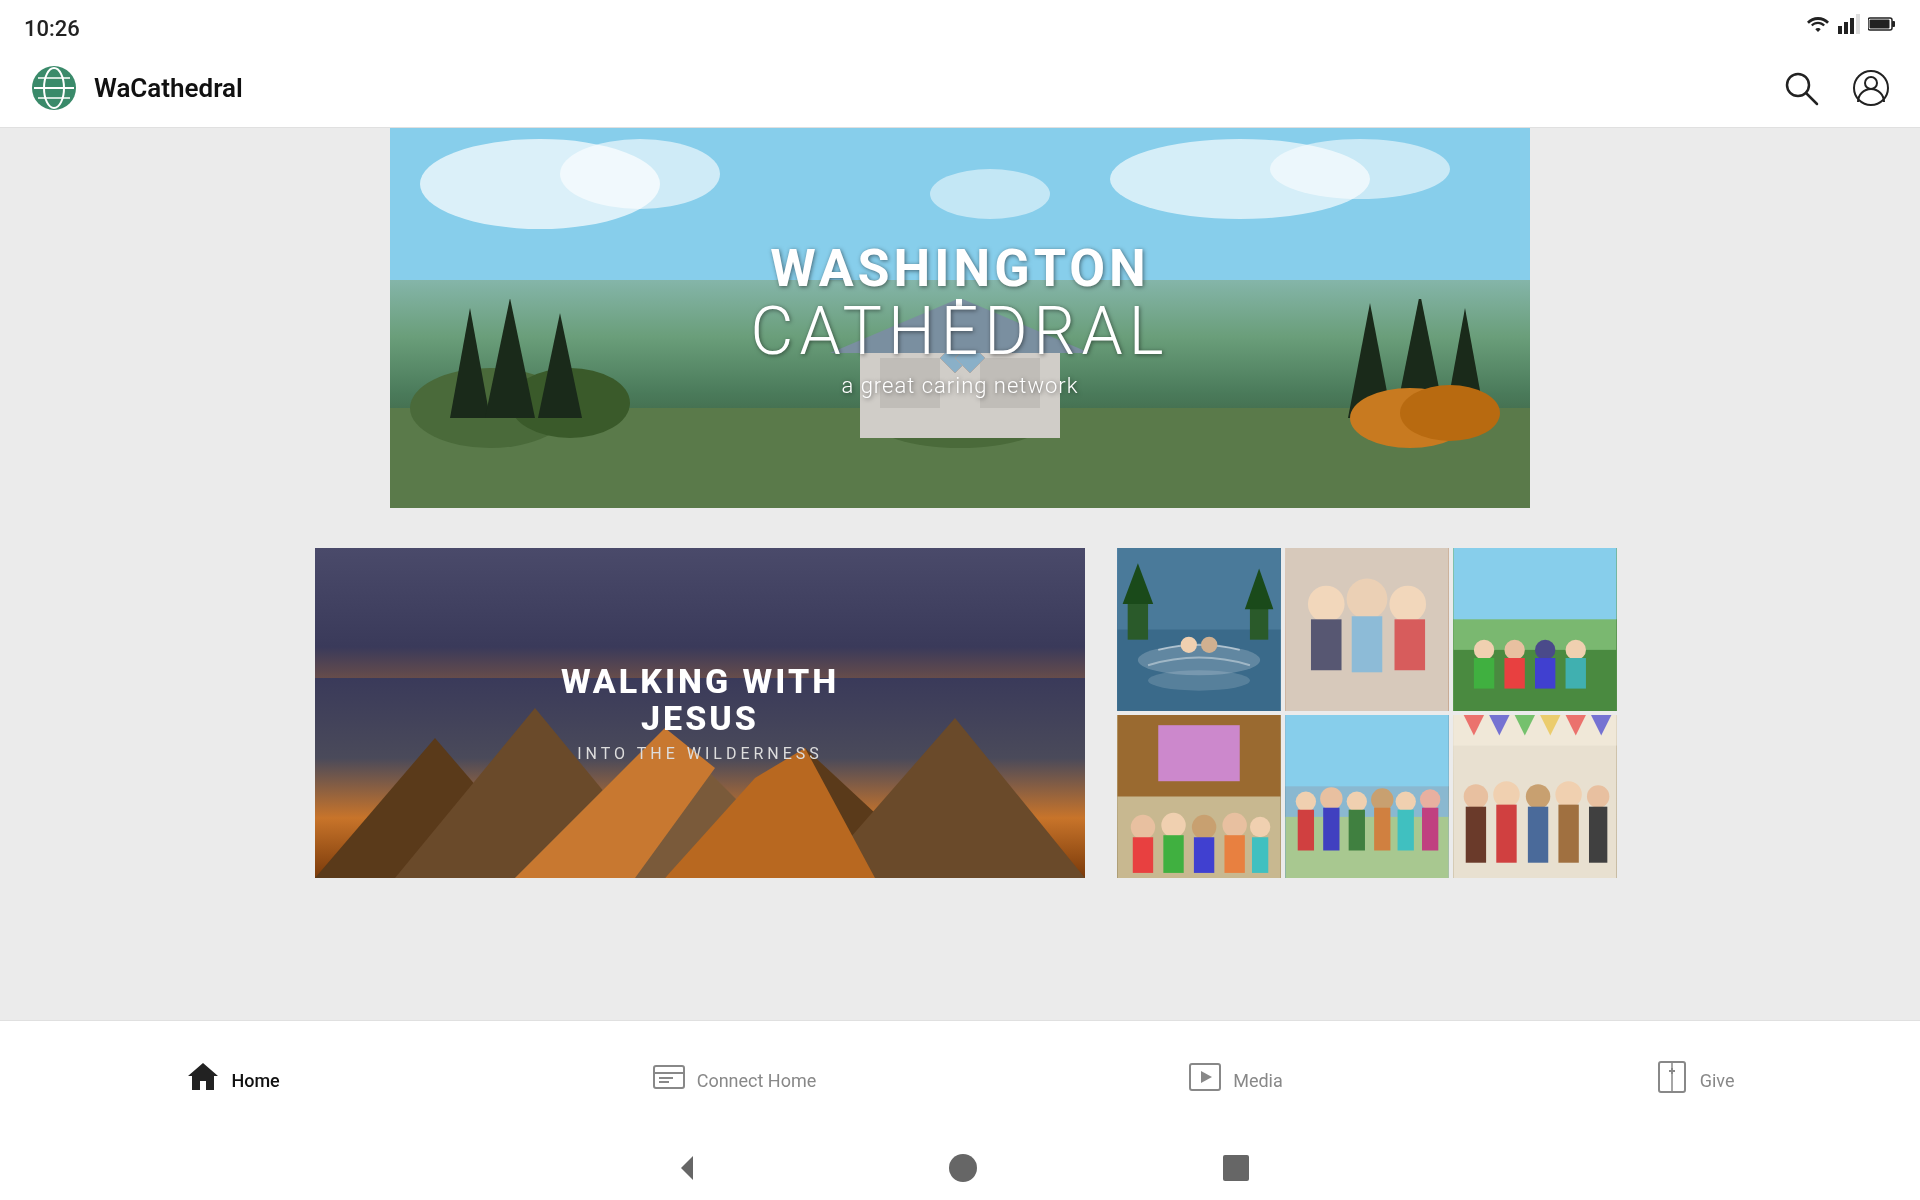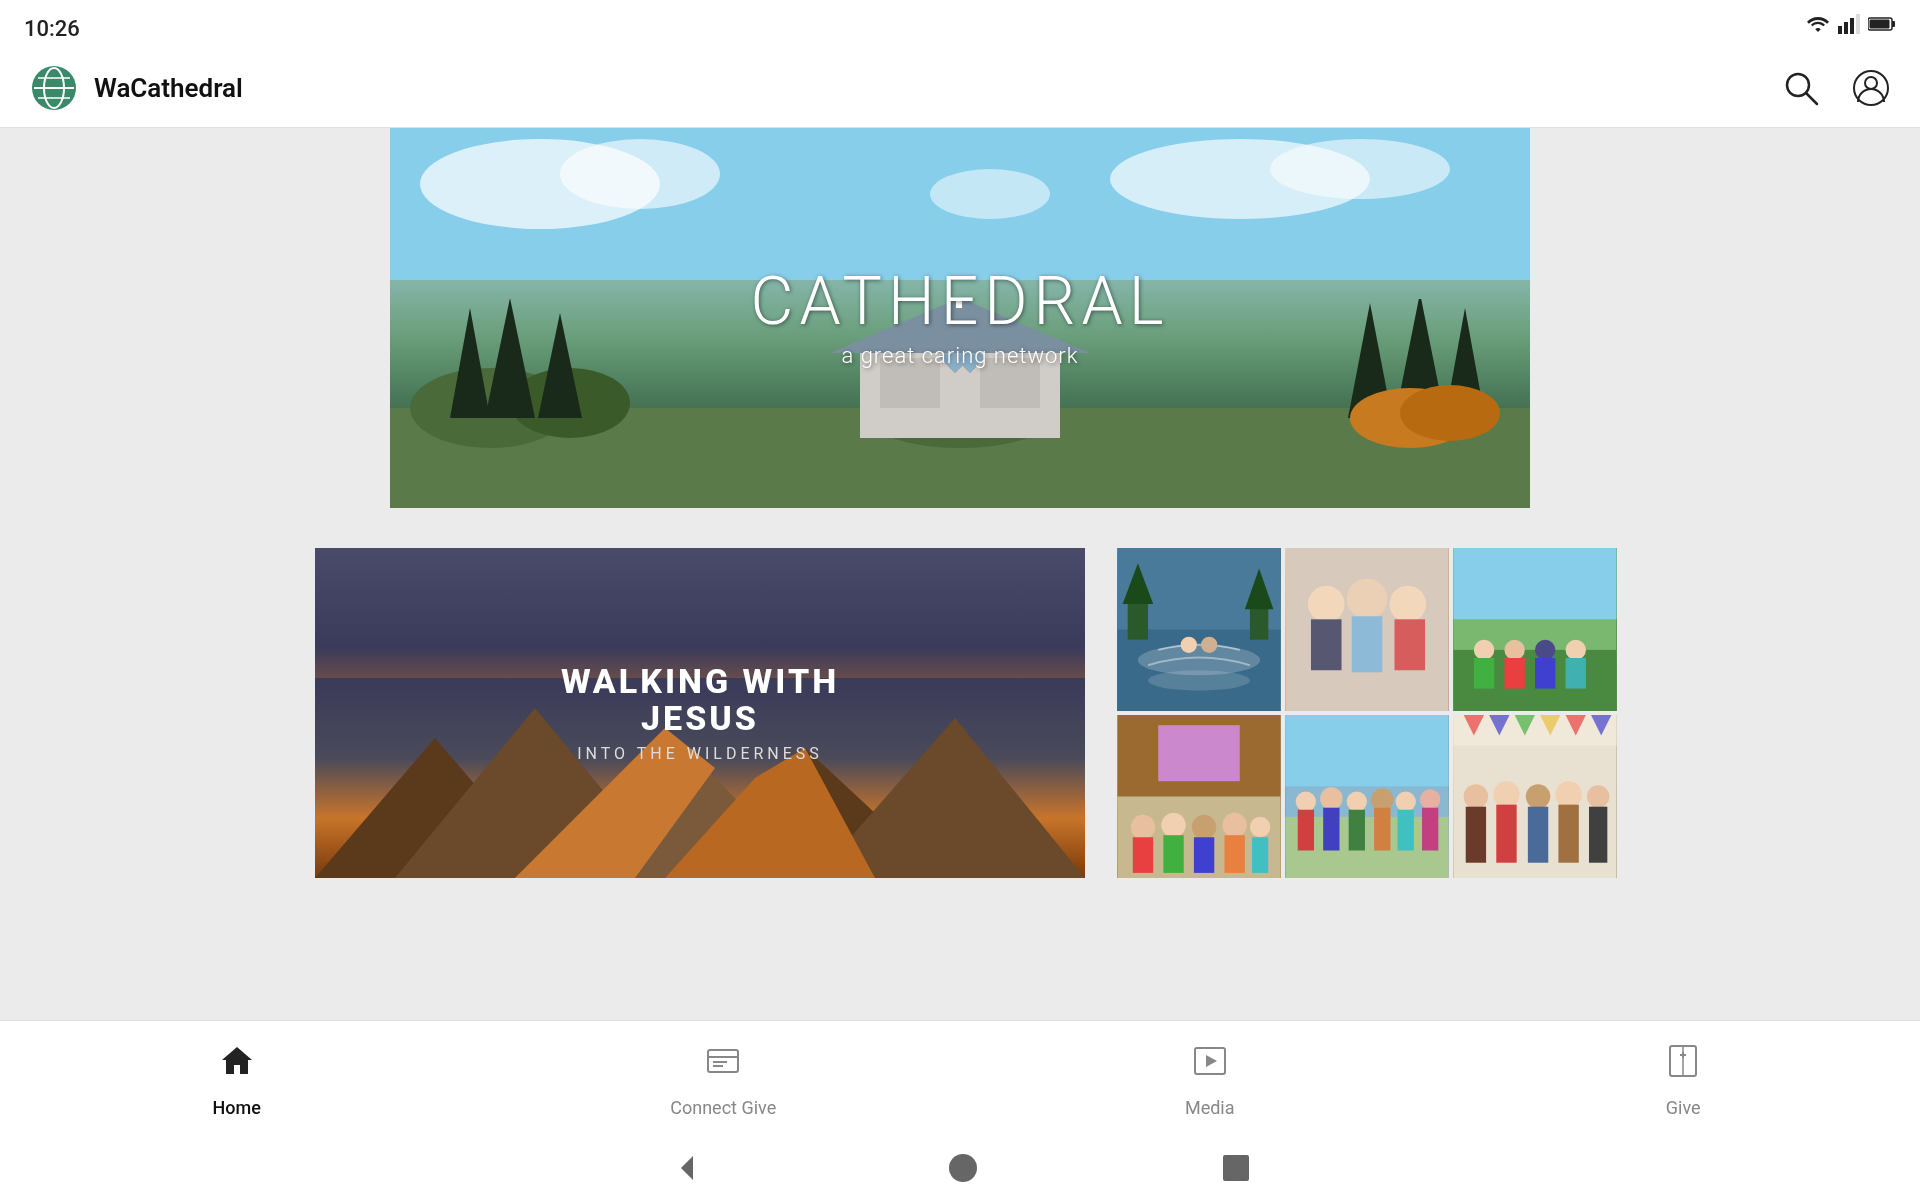--- a/index.html
+++ b/index.html
@@ -228,21 +228,21 @@
       display: flex;
       align-items: center;
       justify-content: space-around;
       border-top: 1px solid #e0e0e0;
       position: absolute;
       bottom: 60px;
       left: 0;
     }
     .nav-item {
       display: flex;
-      flex-direction: column;
+      flex-direction: row;
       align-items: center;
       gap: 10px;
       cursor: pointer;
       padding: 8px 40px;
       min-width: 160px;
     }
     .nav-item-icon {
       font-size: 32px;
       color: #888;
     }
@@ -399,20 +399,21 @@
 
         <rect x="566" y="-15" width="6" height="35" fill="white"></rect>
         <rect x="556" y="-5" width="26" height="6" fill="white"></rect>
 
         <ellipse cx="1020" cy="130" rx="60" ry="30" fill="#c87a20"></ellipse>
         <ellipse cx="1060" cy="125" rx="50" ry="28" fill="#b86a10"></ellipse>
       </svg>
     </div>
 
     <div id="hero-text">
+      <div id="hero-title-1">WASHINGTON</div>
       <div id="hero-title-2">CATHEDRAL</div>
       <div id="hero-subtitle">a great caring network</div>
     </div>
   </div>
 
   <div id="cards-section">
 
     <div id="card-sermon">
       <div id="card-sermon-bg">
 
@@ -584,21 +585,21 @@
 
   <div class="nav-item">
     <div class="nav-item-icon">
       <svg width="36" height="36" viewBox="0 0 36 36">
         <rect x="3" y="7" width="30" height="22" rx="2" ry="2" fill="none" stroke="#888" stroke-width="2"></rect>
         <line x1="3" y1="14" x2="33" y2="14" stroke="#888" stroke-width="2"></line>
         <rect x="8" y="18" width="14" height="2" fill="#888"></rect>
         <rect x="8" y="22" width="10" height="2" fill="#888"></rect>
       </svg>
     </div>
-    <span class="nav-item-label">Connect Give</span>
+    <span class="nav-item-label">Connect Home</span>
   </div>
 
   <div class="nav-item">
     <div class="nav-item-icon">
       <svg width="36" height="36" viewBox="0 0 36 36">
         <rect x="3" y="5" width="30" height="26" rx="2" fill="none" stroke="#888" stroke-width="2"></rect>
         <polygon points="14,12 14,24 25,18" fill="#888"></polygon>
       </svg>
     </div>
     <span class="nav-item-label">Media</span>

